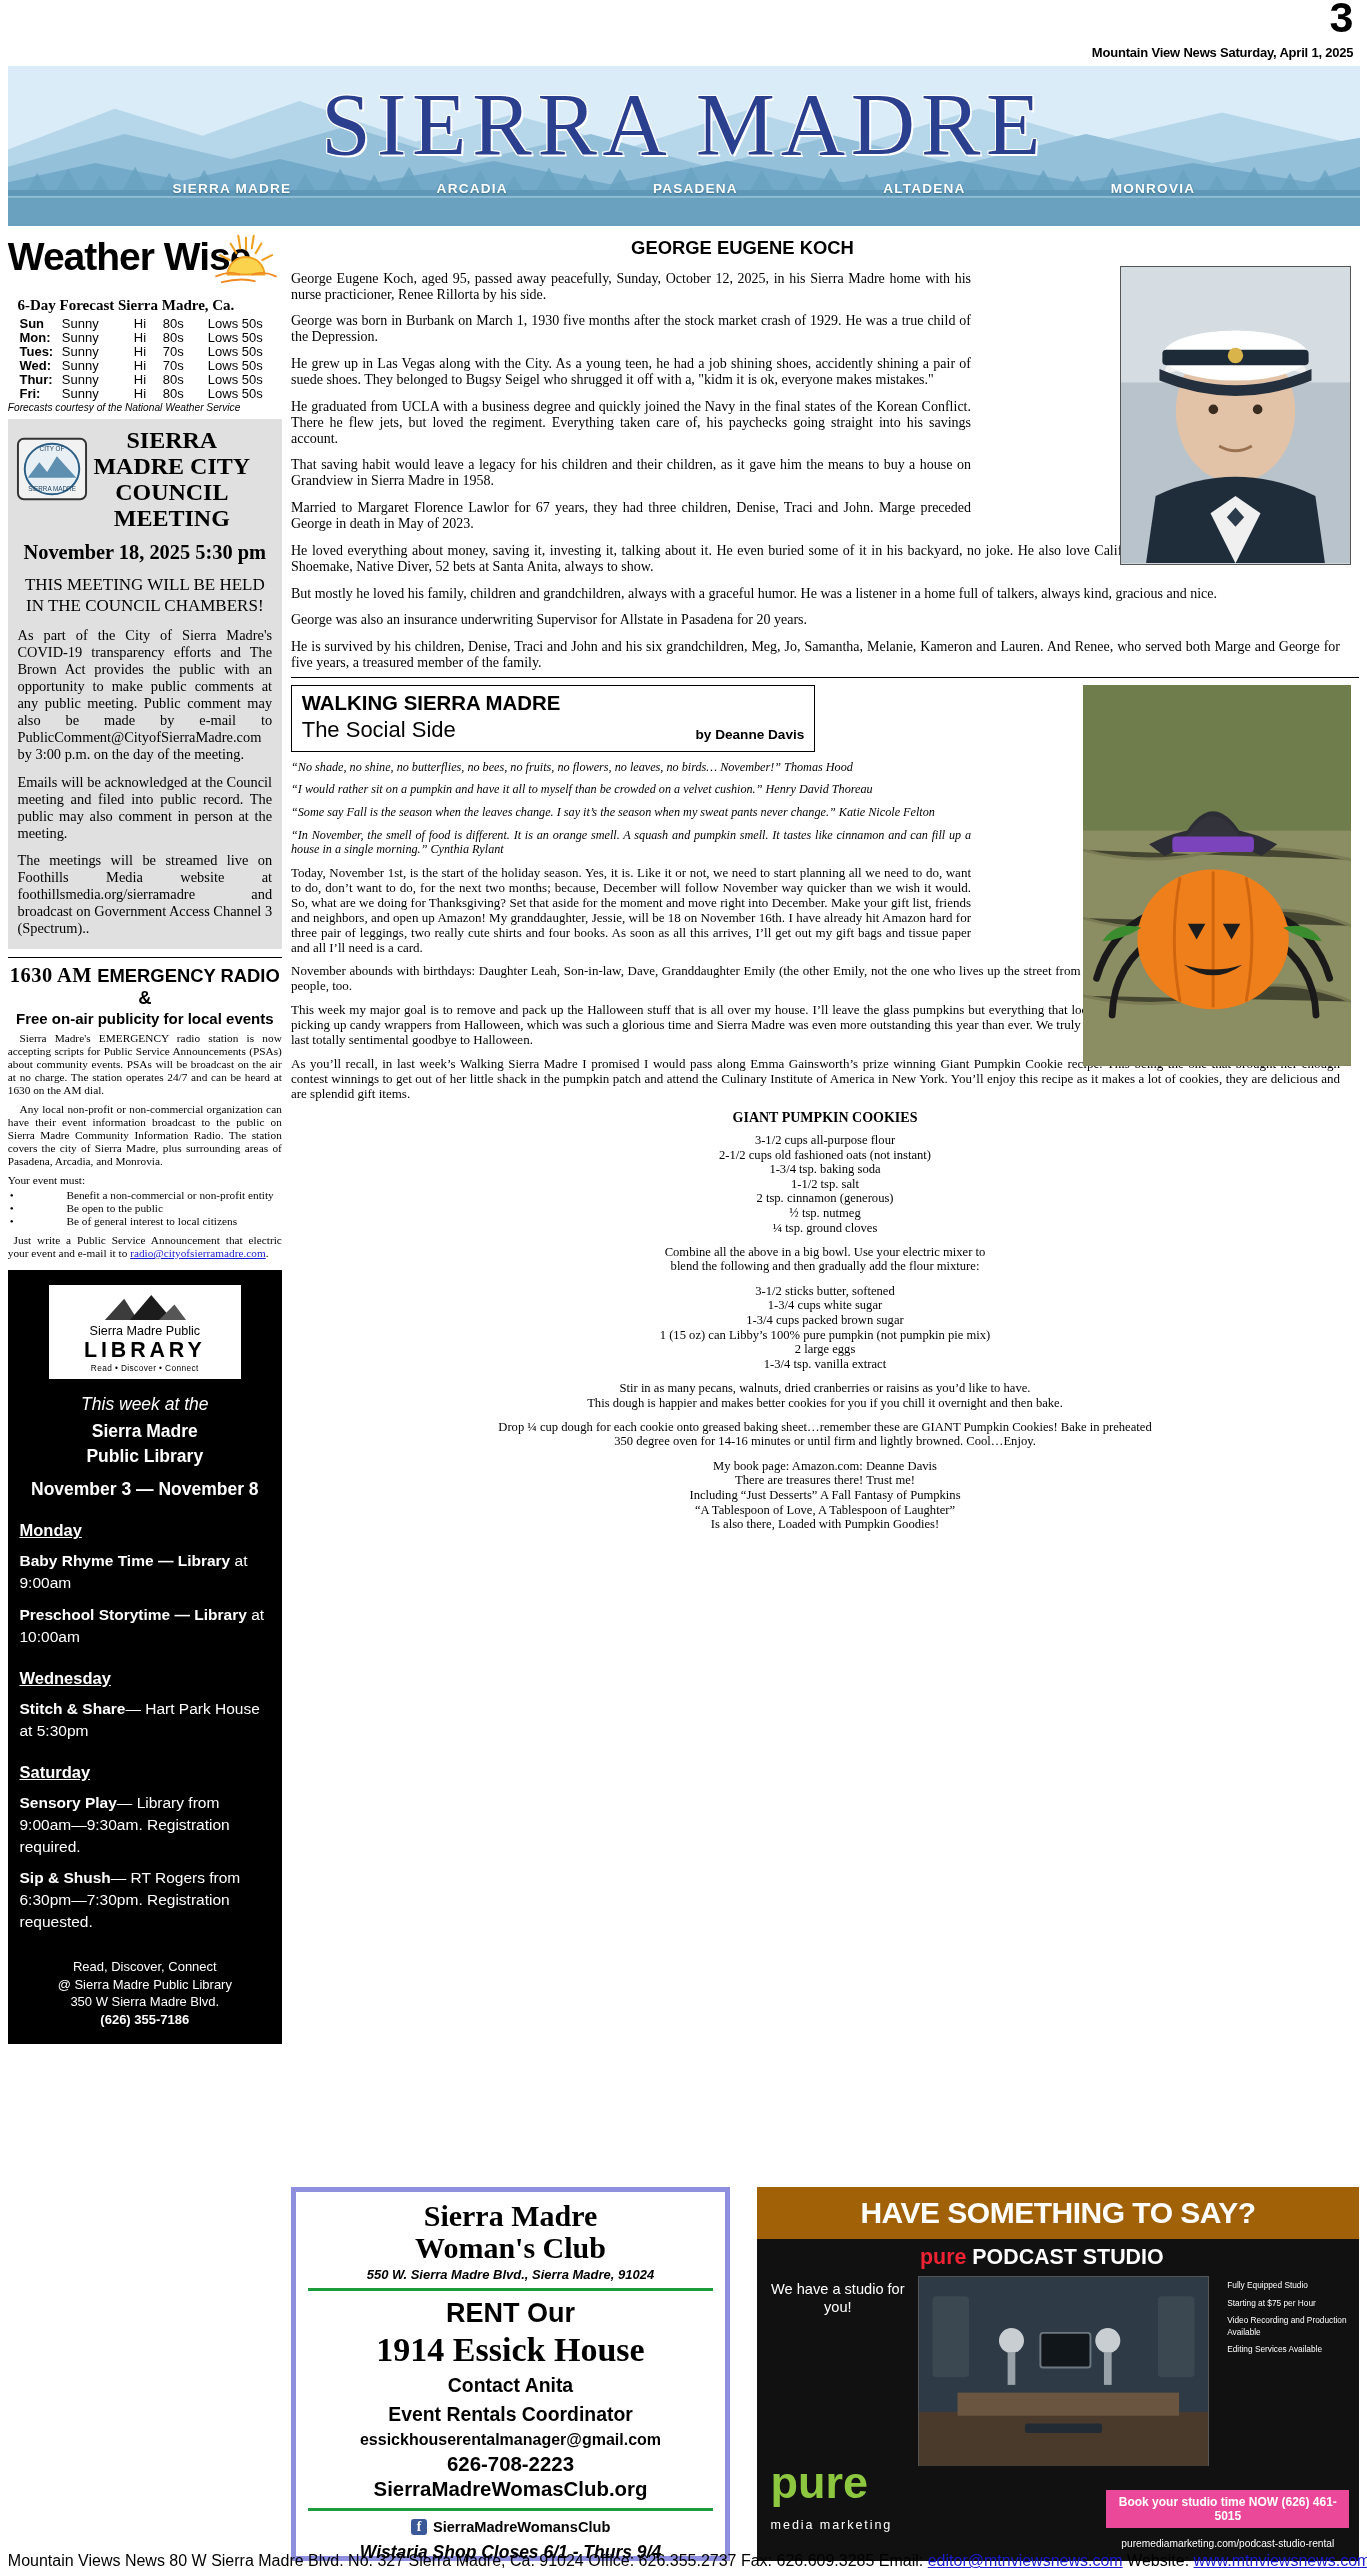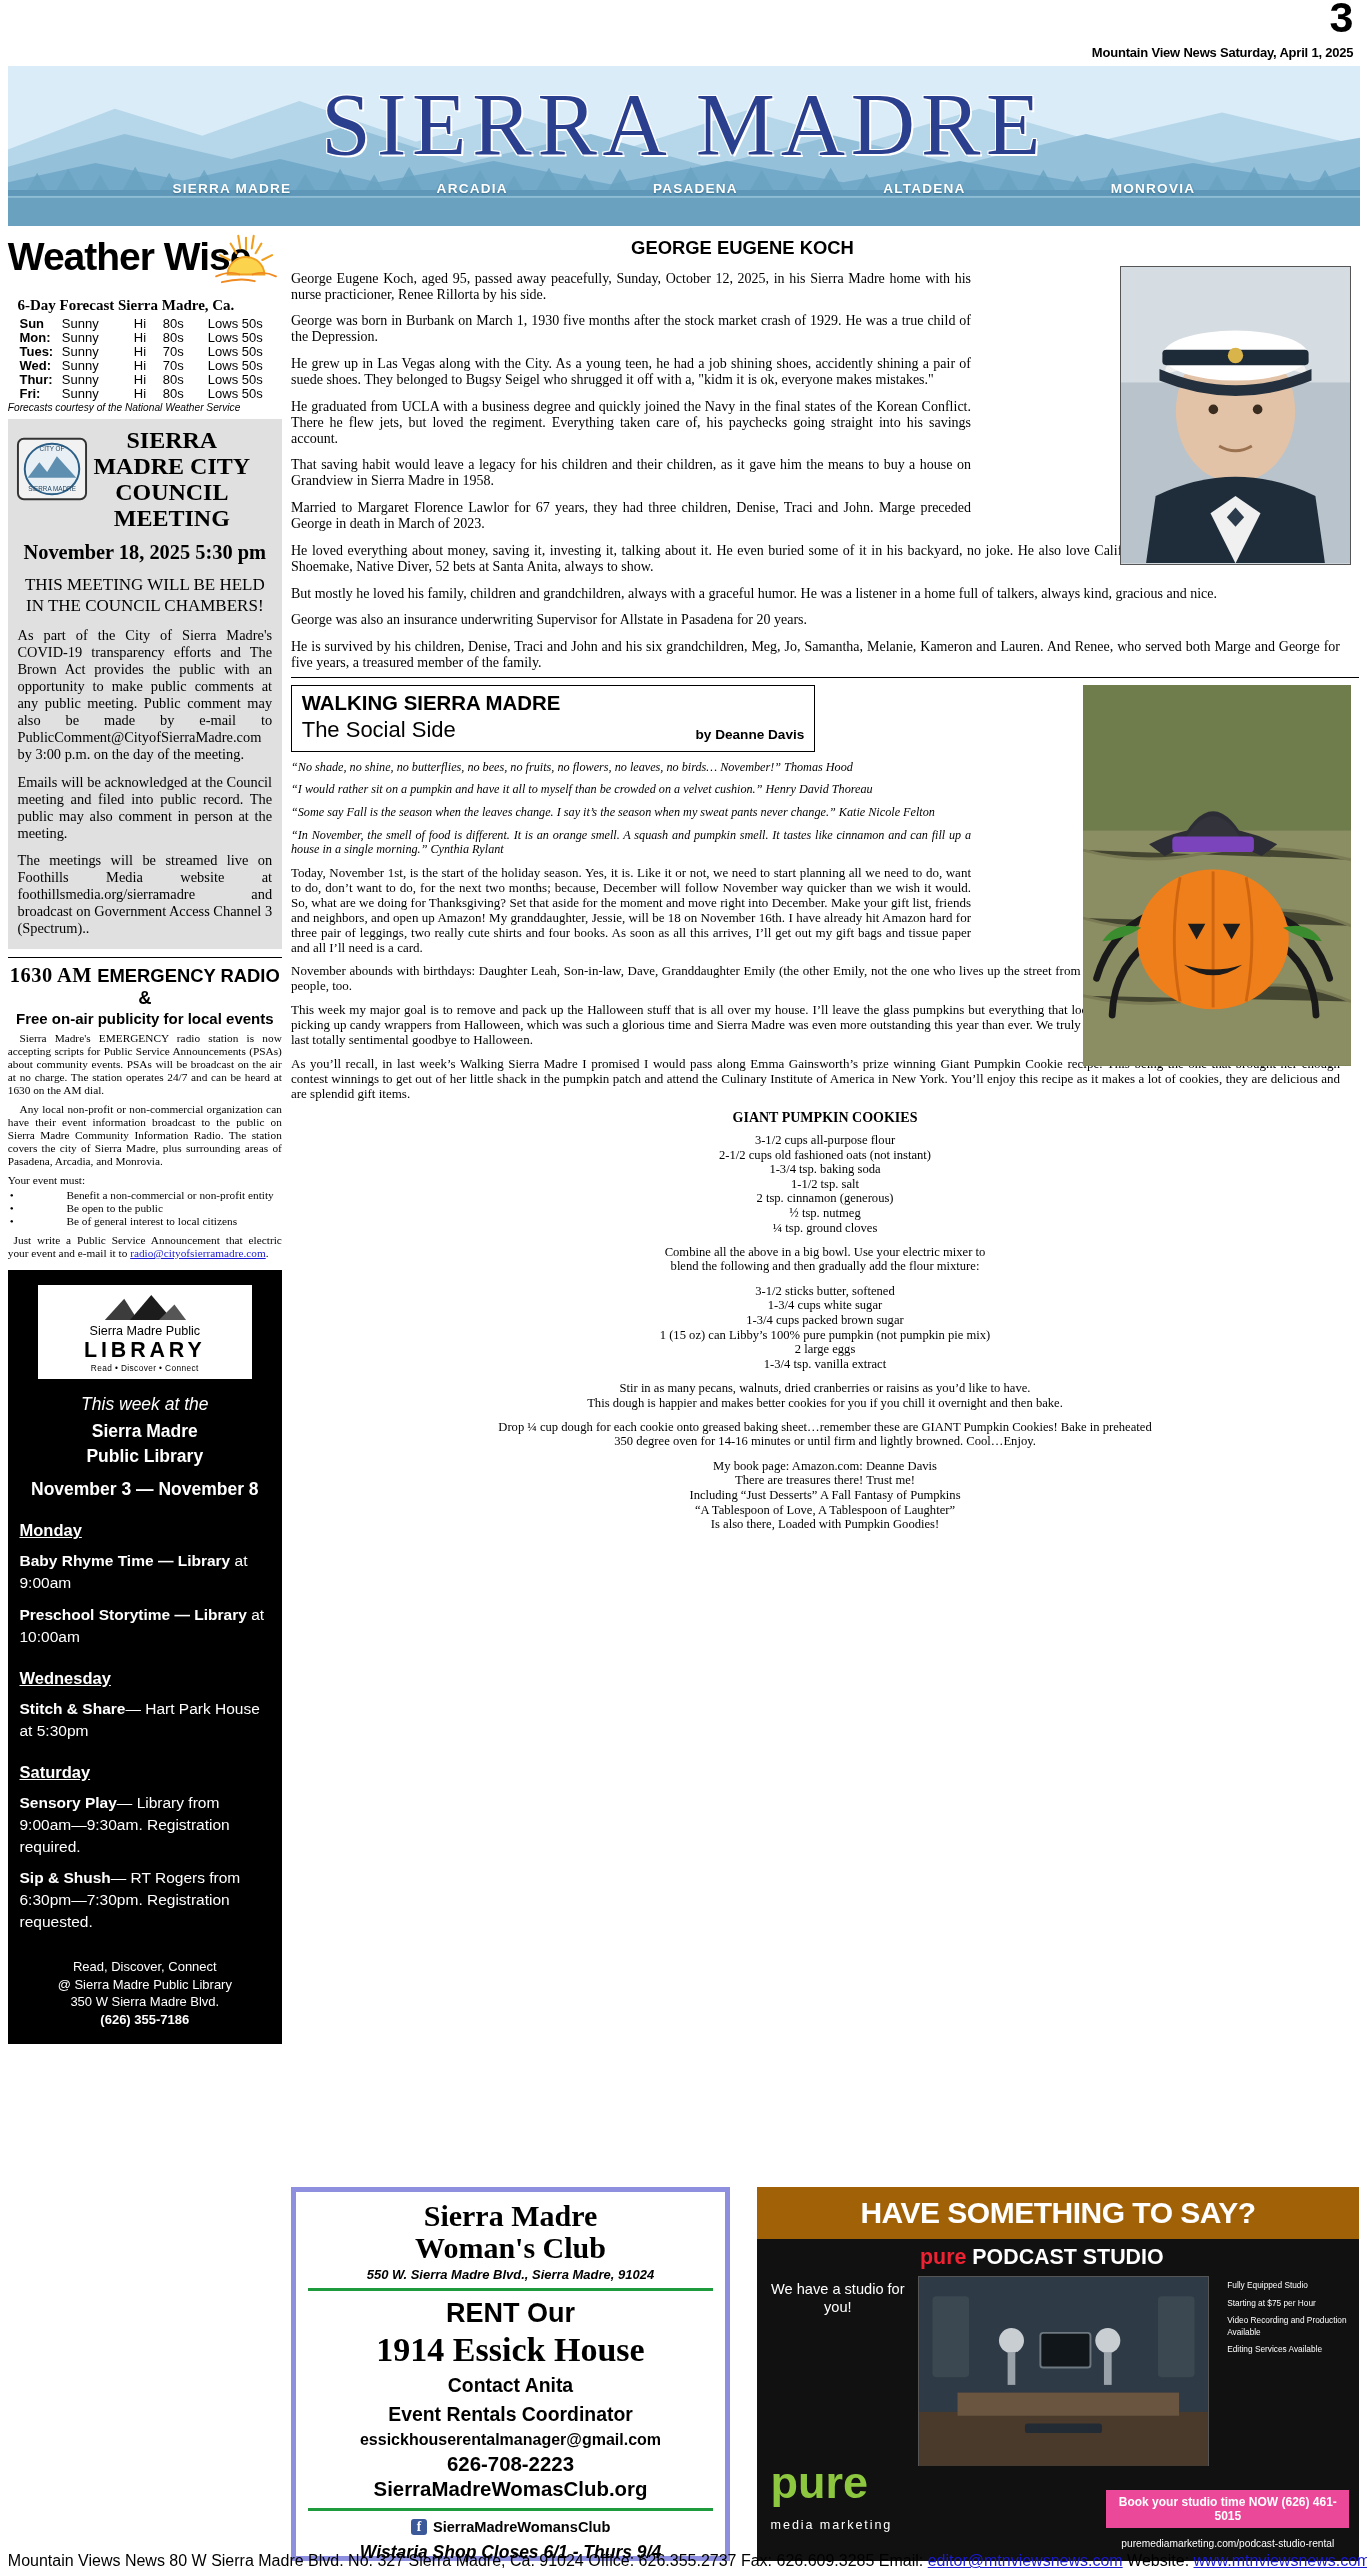--- a/index.html
+++ b/index.html
@@ -139,21 +139,21 @@
   .radio .closing { text-indent:5.8px; }
   .radio a { color:#1a1ad0; }
 
   
   .library {
     margin-top:9.7px; background:#000; color:#fff;
     padding:13.6px 11.7px 15.5px 11.7px;
     font-family:"Liberation Sans", sans-serif;
   }
   .lib-logo {
-    background:#fff; color:#000; width:214px; margin:1.9px auto 0 auto;
+    background:#fff; color:#000; width:192px; margin:1.9px auto 0 auto;
     padding:7.8px 3.9px 5.8px 3.9px; text-align:center;
   }
   .lib-logo .mtn { width:87px; height:29px; display:block; margin:0 auto 1.9px auto; }
   .lib-logo .l1 { font-size:12.6px; }
   .lib-logo .l2 { font-size:21.4px; font-weight:bold; letter-spacing:3.9px; }
   .lib-logo .l3 { font-size:8.3px; letter-spacing:0.4px; }
   .lib-week { text-align:center; font-style:italic; font-size:17.5px; margin-top:15.5px; }
   .lib-name { text-align:center; font-weight:bold; font-size:17.5px; margin-top:5.8px; }
   .lib-name2 { text-align:center; font-weight:bold; font-size:17.5px; margin-top:3.9px; }
   .lib-range { text-align:center; font-weight:bold; font-size:17.5px; margin-top:11.7px; }
@@ -494,21 +494,21 @@
           <circle cx="142" cy="148" r="5" fill="#3a2c1f"></circle>
           <path d="M102,186 q17,10 34,0" stroke="#9b7250" stroke-width="3" fill="none"></path>
         </svg>
       </div>
       <div class="rem-body">
         <p>George Eugene Koch, aged 95, passed away peacefully, Sunday, October 12, 2025, in his Sierra Madre home with his nurse practicioner, Renee Rillorta by his side.</p>
         <p>George was born in Burbank on March 1, 1930 five months after the stock market crash of 1929.  He was a true child of the Depression.</p>
         <p>He grew up in Las Vegas along with the City.  As a young teen, he had a job shining shoes, accidently shining a pair of suede shoes.  They belonged to Bugsy Seigel who shrugged it off with a, "kidm it is ok, everyone makes mistakes."</p>
         <p>He graduated from UCLA with a business degree and quickly joined the Navy in the final states of the Korean Conflict.  There he flew jets, but loved the regiment.  Everything taken care of, his paychecks going straight into his savings account.</p>
         <p>That saving habit would leave a legacy for his children and their children, as it gave him the means to buy a house on Grandview in Sierra Madre in 1958.</p>
-        <p>Married to Margaret Florence Lawlor for 67 years, they had three children, Denise, Traci and John.  Marge preceded George in death in March of 2023.</p>
+        <p>Married to Margaret Florence Lawlor for 67 years, they had three children, Denise, Traci and John.  Marge preceded George in death in May of 2023.</p>
       </div>
       <div style="width:1049px">
         <p style="font-family:'Liberation Serif',serif;font-size:14px;line-height:16px;text-align:justify;margin-bottom:10.7px;">He loved everything about money, saving it, investing it, talking about it.  He even buried some of it in his backyard, no joke.  He also love California sports:  Dodgers, Lakers, Bruins, Shoemake, Native Diver, 52 bets at Santa Anita, always to show.</p>
         <p style="font-family:'Liberation Serif',serif;font-size:14px;line-height:16px;text-align:justify;margin-bottom:10.7px;">But mostly he loved his family, children and grandchildren, always with a graceful humor.  He was a listener in a home full of talkers, always kind, gracious and nice.</p>
         <p style="font-family:'Liberation Serif',serif;font-size:14px;line-height:16px;text-align:justify;margin-bottom:10.7px;">George was also an insurance underwriting Supervisor for Allstate in Pasadena for 20 years.</p>
         <p style="font-family:'Liberation Serif',serif;font-size:14px;line-height:16px;text-align:justify;margin-bottom:5.8px;">He is survived by his children, Denise, Traci and John and his six grandchildren, Meg, Jo, Samantha, Melanie, Kameron and Lauren. And Renee, who served both Marge and George for five years, a treasured member of the family.</p>
       </div>
       <div class="rem-rule" style="margin-bottom:7.8px"></div>
     </div>
 

